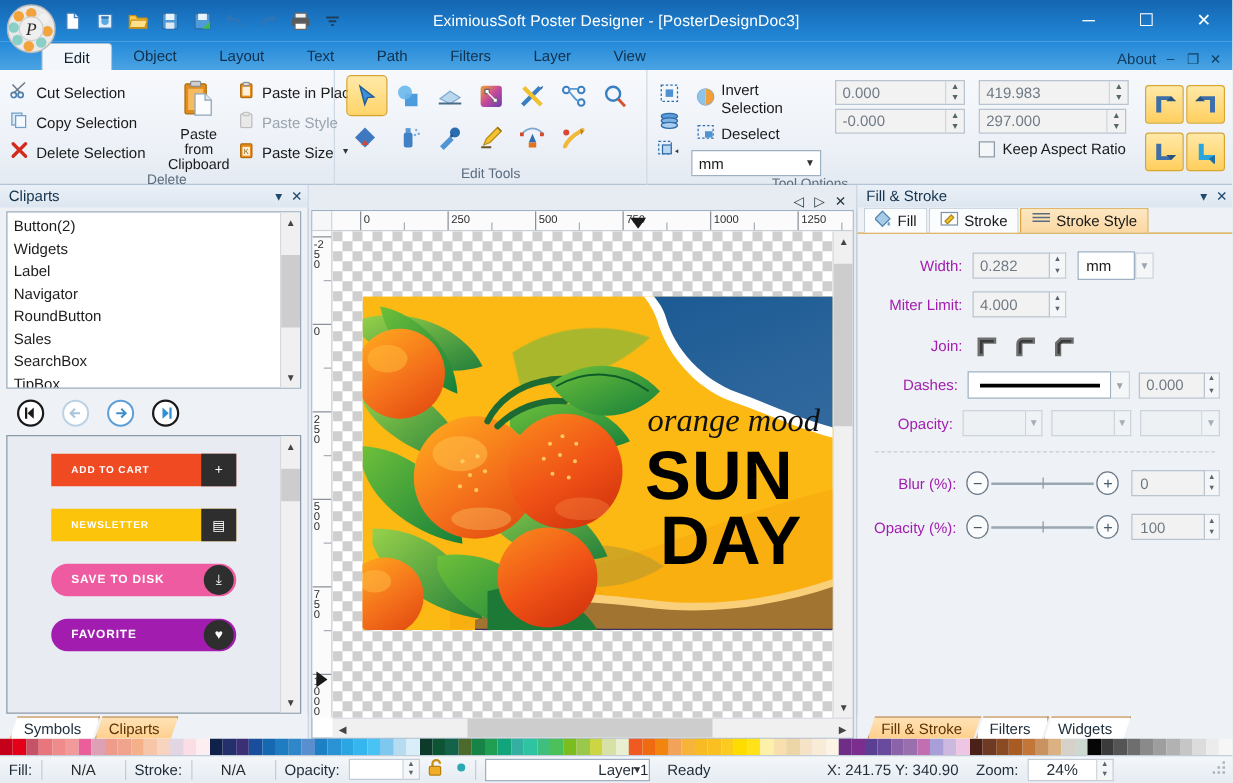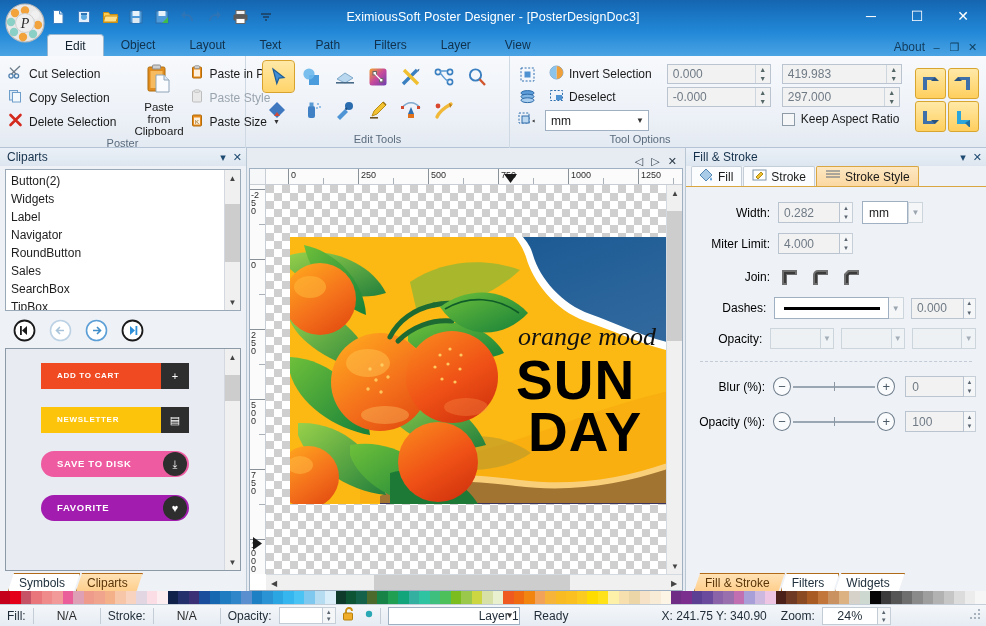--- a/index.html
+++ b/index.html
@@ -42,21 +42,21 @@
   .wc {
     width: 46px; height: 31px; display: flex; align-items: center;
     justify-content: center; color: #fff; font-size: 14px; cursor: pointer;
   }
 
   
   .ribbon-tabs {
     height: 23px; flex: 0 0 23px;
     background: linear-gradient(to bottom, #2389d8 0%, #4ba3e3 100%);
     display: flex; align-items: flex-end; position: relative;
-    padding-left: 47px;
+    padding-left: 33px;
   }
   .rtab {
     height: 22px; padding: 0 17px; display: flex; align-items: center;
     color: #1b3a56; font-size: 12px; cursor: pointer;
     border-radius: 4px 4px 0 0;
   }
   .rtab.active {
     background: #f3f6fa; color: #11202e;
     border: 1px solid #9cb8d0; border-bottom: none;
   }
@@ -290,21 +290,21 @@
   .fstab {
     height: 20px; display: flex; align-items: center; gap: 4px; padding: 0 8px;
     font-size: 12px; background: #fbfcfd; border: 1px solid #c3ced9; border-bottom: none;
     cursor: pointer; margin-right: 1px; border-radius: 2px 2px 0 0;
   }
   .fstab.active {
     background: linear-gradient(to bottom,#fde7c2,#fbd8a2); border-color: #d9a63f;
   }
   .fs-body { flex: 1; padding: 14px 10px 0 10px; overflow: hidden; }
   .frow { display: flex; align-items: center; margin-bottom: 9px; }
-  .flabel { width: 82px; text-align: right; padding-right: 8px; font-size: 12px; color: #000000; }
+  .flabel { width: 82px; text-align: right; padding-right: 8px; font-size: 12px; color: #a21caf; }
   .tinput {
     width: 62px; height: 21px; border: 1px solid #b9c4d0; background: #f2f2f2;
     display: flex; align-items: center; padding-left: 5px; font-size: 12px; color: #6f7a85;
   }
   .spin2 {
     width: 13px; height: 21px; display: flex; flex-direction: column;
     border: 1px solid #c6ced7; border-left: none; background:#f4f6f8;
   }
   .spin2 div { flex:1; display:flex; align-items:center; justify-content:center; font-size:6px; color:#5a6570; cursor:pointer;}
   .unitcombo {
@@ -482,21 +482,21 @@
     <div class="ribbon-right">
       <span class="about">About</span>
       <span class="mini-btn">–</span>
       <span class="mini-btn">❐</span>
       <span class="mini-btn">✕</span>
     </div>
   </div>
 
   <div class="ribbon">
 
-    <div class="rgroup" style="width:246px">
+    <div class="rgroup" style="width:268px">
       <div class="rgroup-body">
         <div class="ed-col1">
           <div class="ed-item">
             <span>
               <svg width="15" height="14" viewBox="0 0 15 14">
                   <circle cx="3" cy="11" r="2.1" fill="none" stroke="#4d7fae" stroke-width="1.3"></circle>
                   <circle cx="8.5" cy="11" r="2.1" fill="none" stroke="#4d7fae" stroke-width="1.3"></circle>
                   <path d="M3.3 9.2L12 1M8.2 9.2L2 2.6" stroke="#6b7a88" stroke-width="1.3"></path>
                 </svg>
             </span>
@@ -559,21 +559,21 @@
                   <rect x="2.5" y="2" width="9" height="11" rx="1" fill="#e88b1a" stroke="#b06c0d"></rect>
                   <rect x="4" y="4.5" width="6" height="7" fill="#fdf0dc"></rect>
                   <text x="7" y="10.6" font-size="6" text-anchor="middle" fill="#8a5a08" font-family="Liberation Sans, sans-serif">K</text>
                 </svg>
             </span>
             <span>Paste Size</span>
             <span style="font-size:7px;color:#333">▼</span>
           </div>
         </div>
       </div>
-      <div class="rgroup-label">Poster</div>
+      <div class="rgroup-label">Delete</div>
     </div>
 
     <div class="rgroup" style="width:264px">
       <div class="rgroup-body" style="justify-content:center">
         <div class="tools-grid">
           <div class="tools-row">
             <div class="tool sel">
               <svg width="20" height="20" viewBox="0 0 20 20">
                   <path d="M4 2l11 8.5-5 .6-2.2 5.4z" fill="#3e8fd8" stroke="#1f5d96" stroke-width="1.2"></path>
                 </svg>

